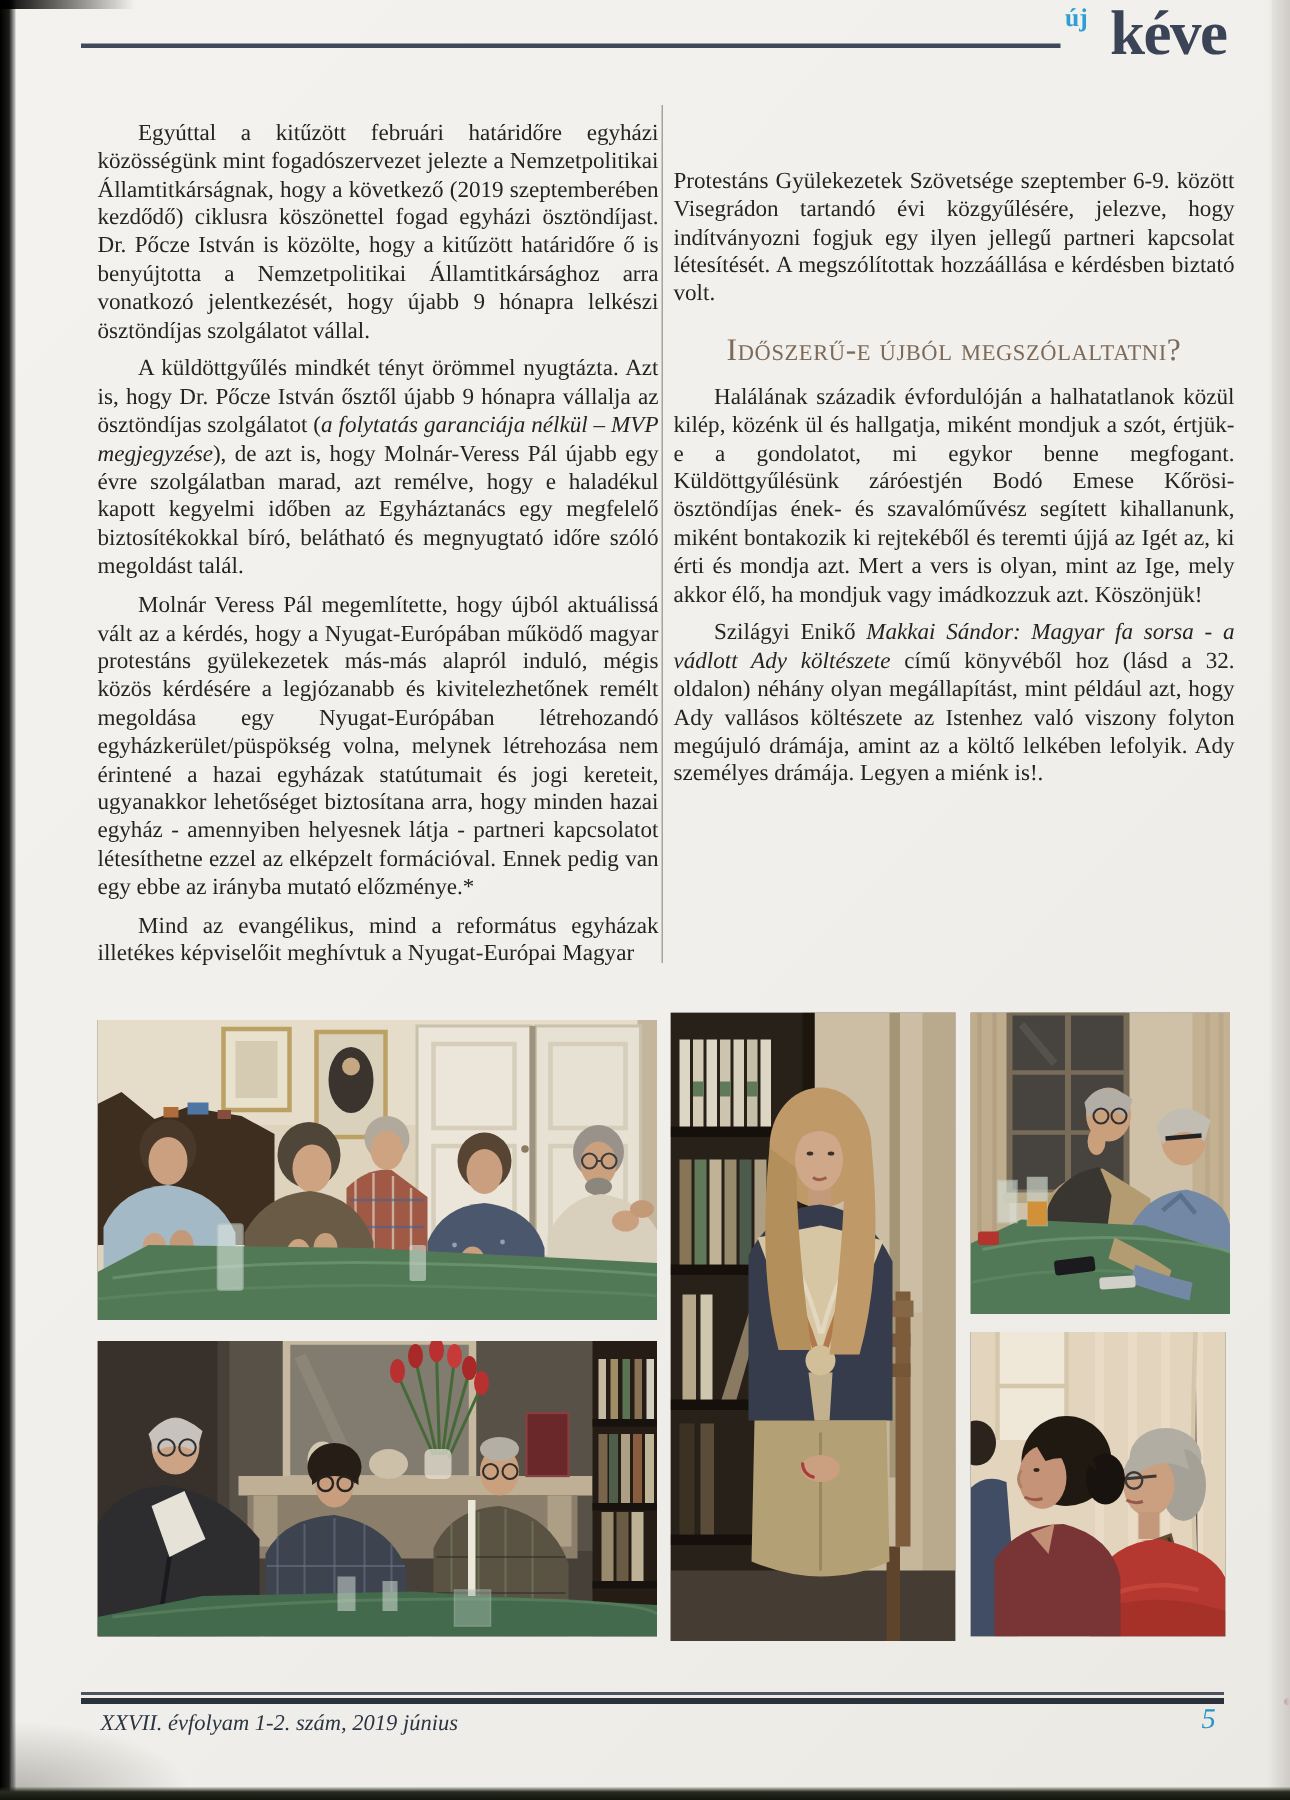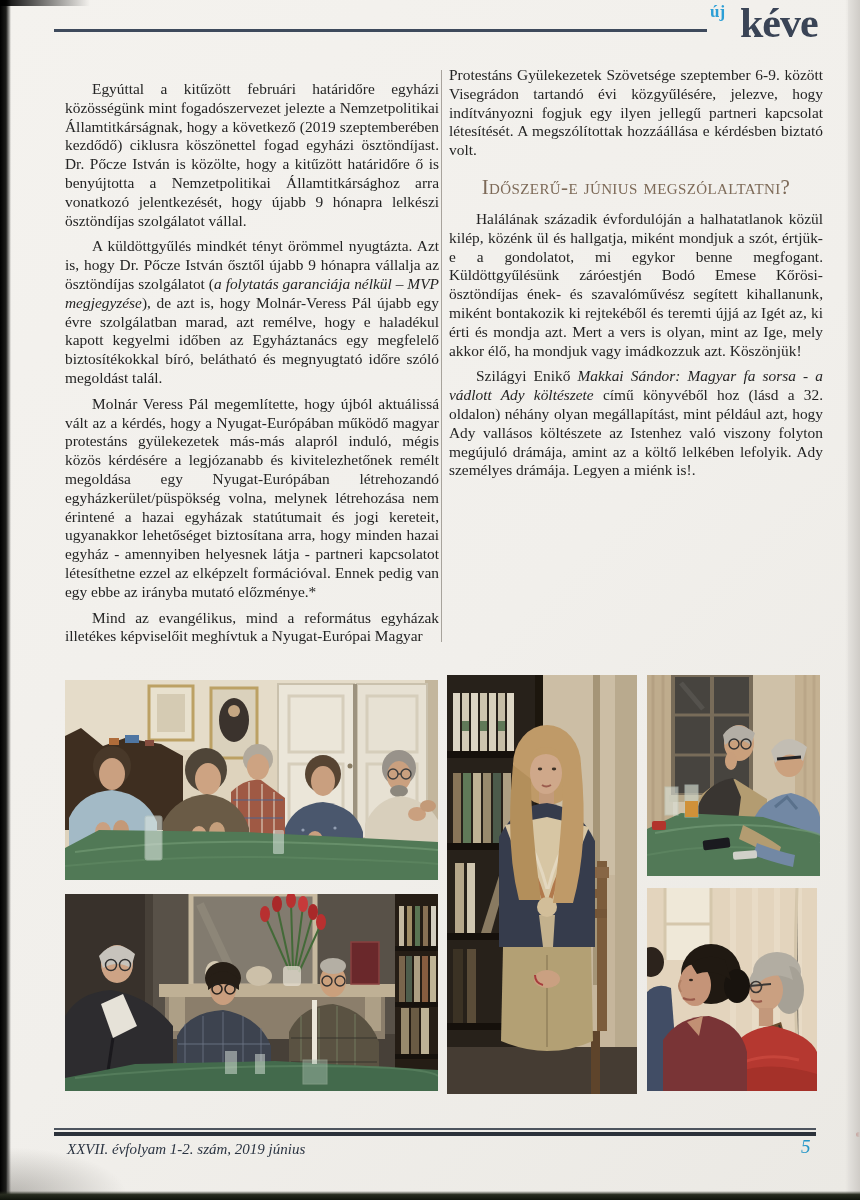--- a/index.html
+++ b/index.html
@@ -28,21 +28,21 @@
   .logo{position:absolute;left:690px;top:0;width:130px;height:62px;}
   .logo-prefix{position:absolute;left:10px;top:2px;font-size:17px;font-weight:700;color:#2d9fd6;}
   .logo-main{position:absolute;left:40px;top:2px;font-size:42px;font-weight:700;color:#3a4456;letter-spacing:-1px;line-height:1;}
   
   .gutter-rule{position:absolute;left:431px;top:70px;width:1px;height:572px;background:#9a958e;opacity:.85;}
   .col{position:absolute;width:374px;}
   .col-left{left:55px;top:80px;font-family:Liberation Serif, serif;}
   .col-right{left:439px;top:66px;}
   .col p{margin:0 0 7px 0;font-size:15.4px;line-height:18.8px;text-align:justify;
     text-indent:27px;color:#242424;}
-  .col p.noindent{text-indent:0;}
+  .col p.noindent{text-indent:0;margin-top:46px;}
   .headline{font-variant:small-caps;font-weight:400;font-size:21px;letter-spacing:.4px;
     text-align:center;color:#7d6a58;margin:15px 0 10px 0;}
   
   .photo{position:absolute;overflow:hidden;background:#877f72;}
   .photo svg{display:block;width:100%;height:100%;filter:saturate(.92) contrast(.97);}
   #photo1{left:55px;top:680px;width:373px;height:200px;}
   #photo2{left:55px;top:894px;width:373px;height:197px;}
   #photo3{left:437px;top:675px;width:190px;height:419px;}
   #photo4{left:637px;top:675px;width:173px;height:201px;}
   #photo5{left:637px;top:888px;width:170px;height:203px;}
@@ -69,21 +69,21 @@
 
   <div class="col col-left">
     <p>Egyúttal a kitűzött februári határidőre egyházi közösségünk mint fogadószervezet jelezte a Nemzetpolitikai Államtitkárságnak, hogy a következő (2019 szeptemberében kezdődő) ciklusra köszönettel fogad egyházi ösztöndíjast. Dr. Pőcze István is közölte, hogy a kitűzött határidőre ő is benyújtotta a Nemzetpolitikai Államtitkársághoz arra vonatkozó jelentkezését, hogy újabb 9 hónapra lelkészi ösztöndíjas szolgálatot vállal.</p>
     <p><span>A küldöttgyűlés mindkét tényt örömmel nyugtázta. Azt is, hogy Dr. Pőcze István ősztől újabb 9 hónapra vállalja az ösztöndíjas szolgálatot (</span><i>a folytatás garanciája nélkül – MVP megjegyzése</i><span>), de azt is, hogy Molnár-Veress Pál újabb egy évre szolgálatban marad, azt remélve, hogy e haladékul kapott kegyelmi időben az Egyháztanács egy megfelelő biztosítékokkal bíró, belátható és megnyugtató időre szóló megoldást talál.</span></p>
     <p>Molnár Veress Pál megemlítette, hogy újból aktuálissá vált az a kérdés, hogy a Nyugat-Európában működő magyar protestáns gyülekezetek más-más alapról induló, mégis közös kérdésére a legjózanabb és kivitelezhetőnek remélt megoldása egy Nyugat-Európában létrehozandó egyházkerület/püspökség volna, melynek létrehozása nem érintené a hazai egyházak statútumait és jogi kereteit, ugyanakkor lehetőséget biztosítana arra, hogy minden hazai egyház - amennyiben helyesnek látja - partneri kapcsolatot létesíthetne ezzel az elképzelt formációval. Ennek pedig van egy ebbe az irányba mutató előzménye.*</p>
     <p>Mind az evangélikus, mind a református egyházak illetékes képviselőit meghívtuk a Nyugat-Európai Magyar</p>
   </div>
 
   <div class="col col-right">
     <p class="noindent">Protestáns Gyülekezetek Szövetsége szeptember 6-9. között Visegrádon tartandó évi közgyűlésére, jelezve, hogy indítványozni fogjuk egy ilyen jellegű partneri kapcsolat létesítését. A megszólítottak hozzáállása e kérdésben biztató volt.</p>
-    <h2 class="headline">Időszerű-e június megszólaltatni?</h2>
+    <h2 class="headline">Időszerű-e újból megszólaltatni?</h2>
     <p>Halálának századik évfordulóján a halhatatlanok közül kilép, közénk ül és hallgatja, miként mondjuk a szót, értjük-e a gondolatot, mi egykor benne megfogant. Küldöttgyűlésünk záróestjén Bodó Emese Kőrösi-ösztöndíjas ének- és szavalóművész segített kihallanunk, miként bontakozik ki rejtekéből és teremti újjá az Igét az, ki érti és mondja azt. Mert a vers is olyan, mint az Ige, mely akkor élő, ha mondjuk vagy imádkozzuk azt. Köszönjük!</p>
     <p><span>Szilágyi Enikő </span><i>Makkai Sándor: Magyar fa sorsa - a vádlott Ady költészete</i><span> című könyvéből hoz (lásd a 32. oldalon) néhány olyan megállapítást, mint például azt, hogy Ady vallásos költészete az Istenhez való viszony folyton megújuló drámája, amint az a költő lelkében lefolyik. Ady személyes drámája. Legyen a miénk is!.</span></p>
   </div>
 
   <div class="photo" id="photo1" role="img" aria-label="audience-clapping-in-parlor">
     <svg viewBox="0 0 373 200" preserveAspectRatio="none">
       <rect width="373" height="200" fill="#e2d6bd"></rect>
       <rect width="373" height="70" fill="#e9dfc9"></rect>
       <rect x="360" width="13" height="160" fill="#c6b89c"></rect>
       <rect x="213" y="4" width="76" height="154" fill="#efe9db" stroke="#cdc3ad" stroke-width="2"></rect>

